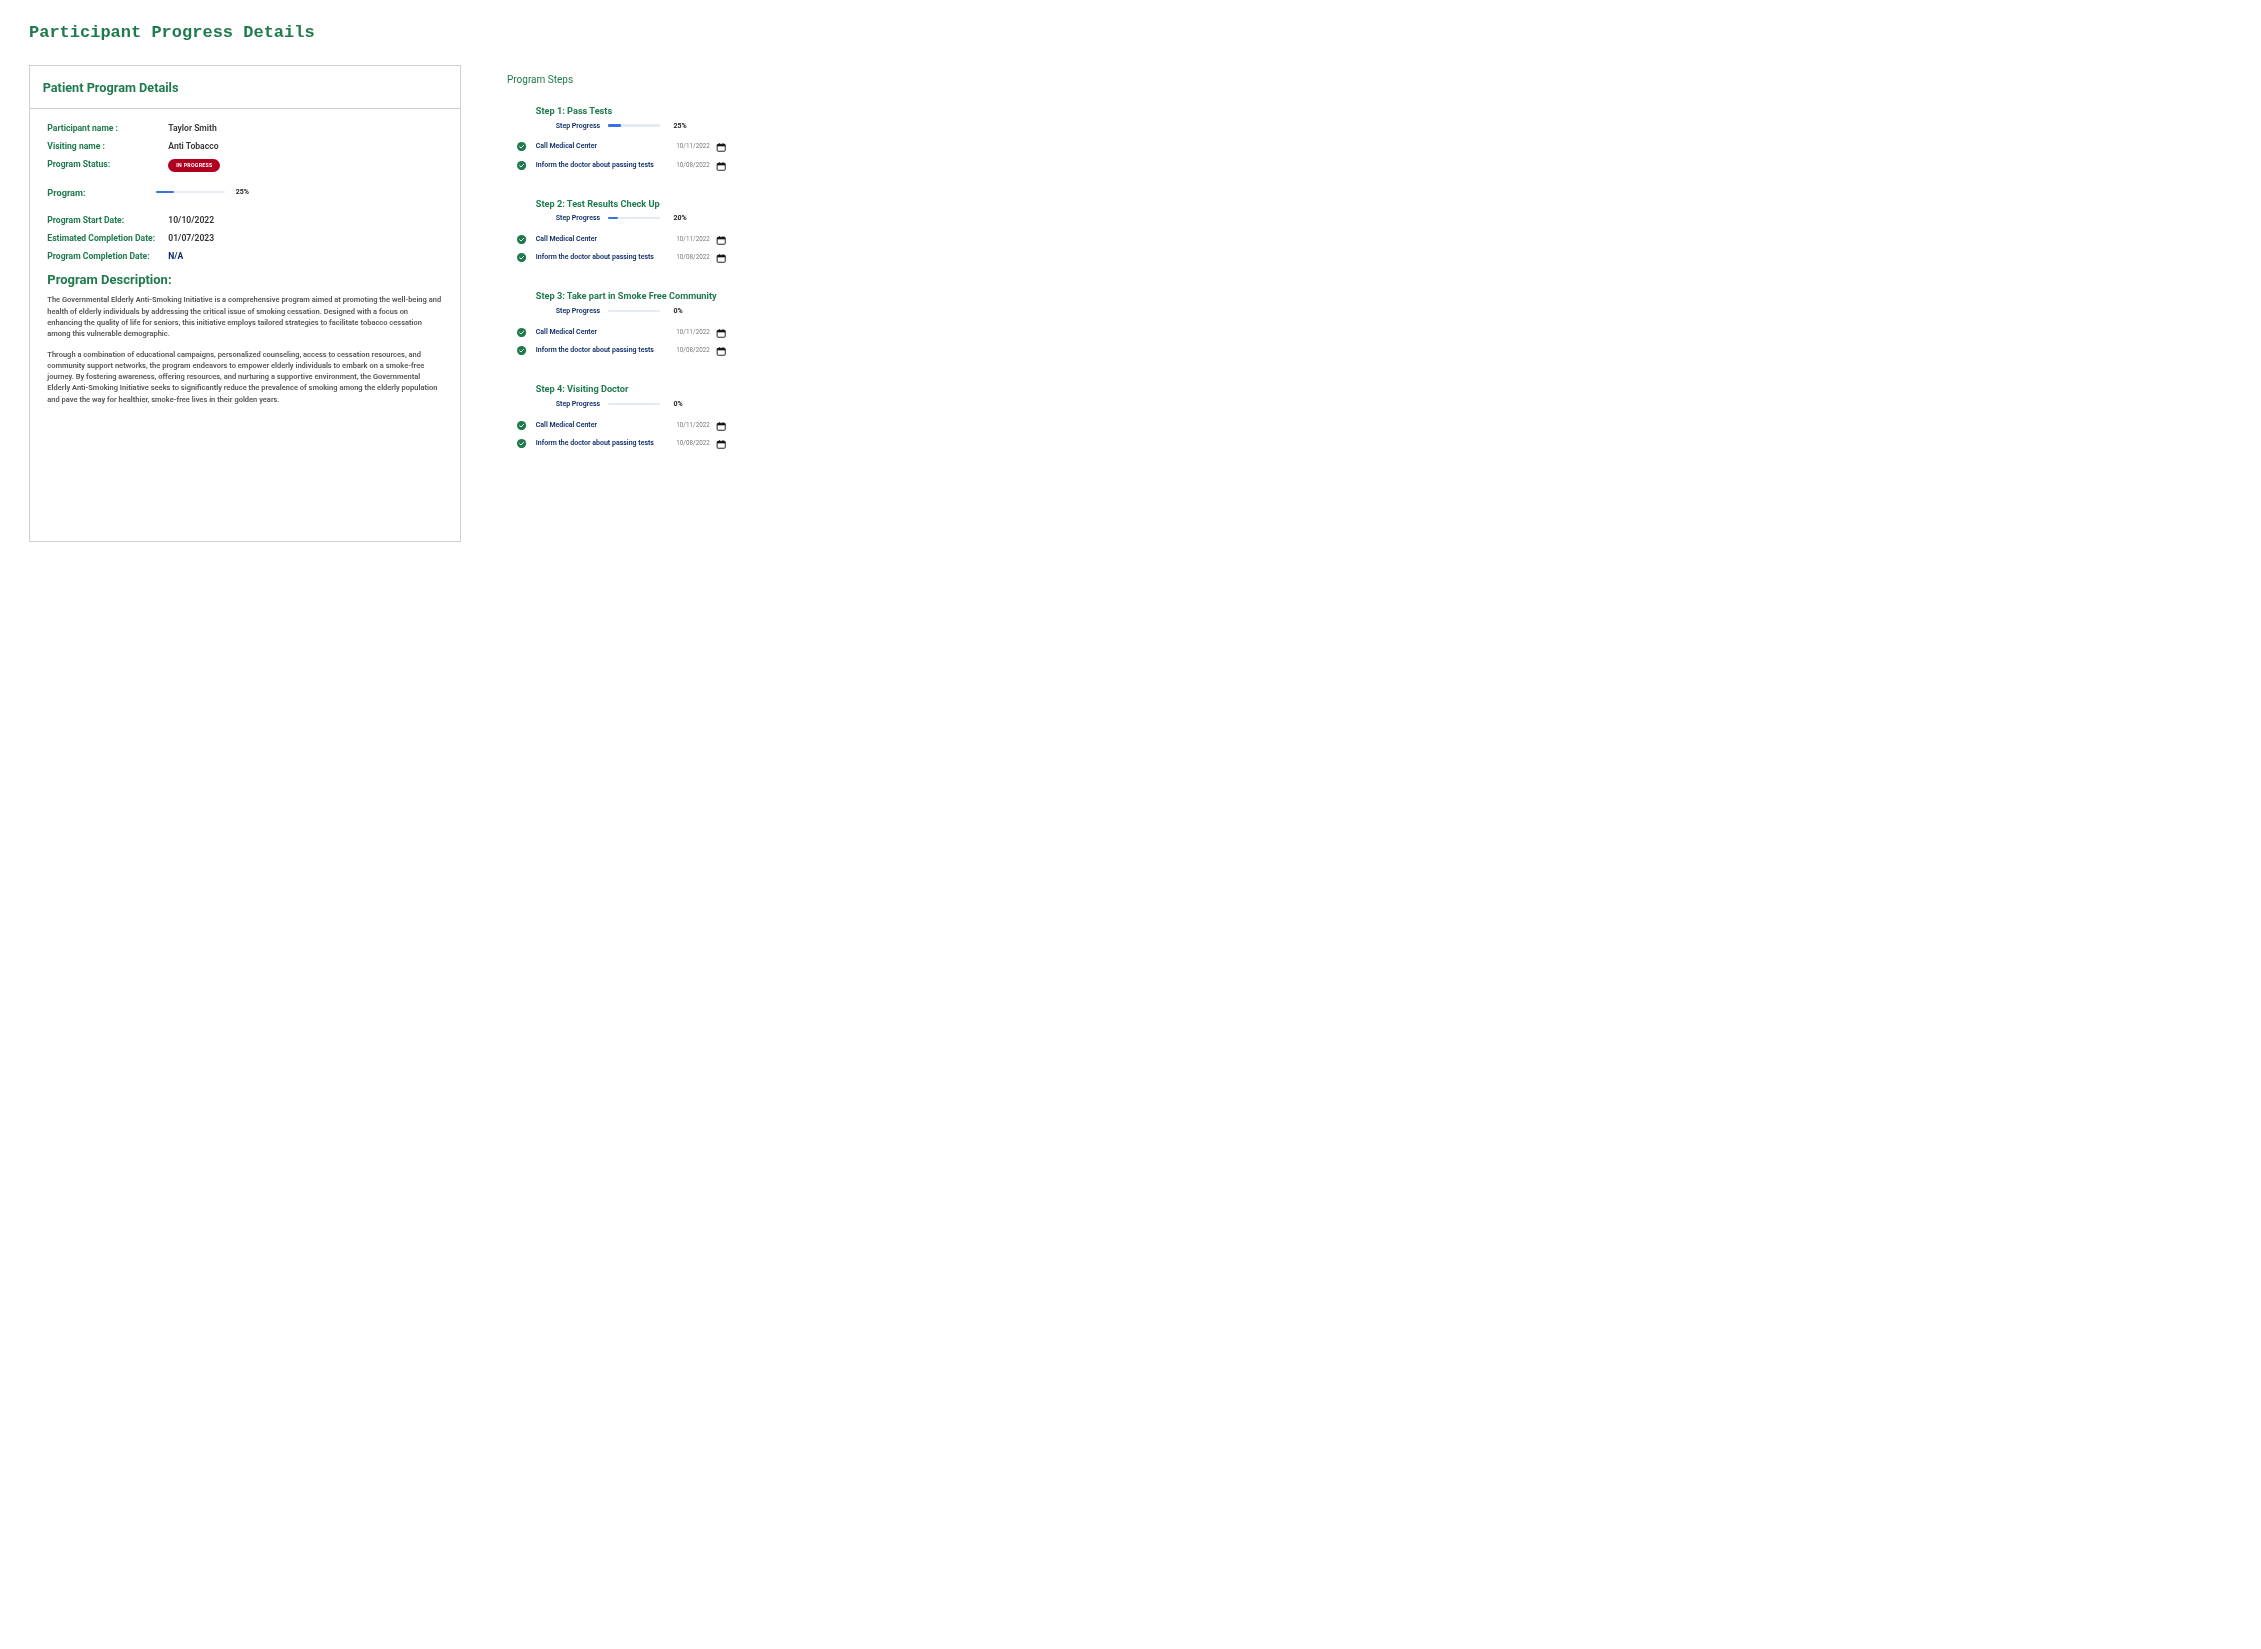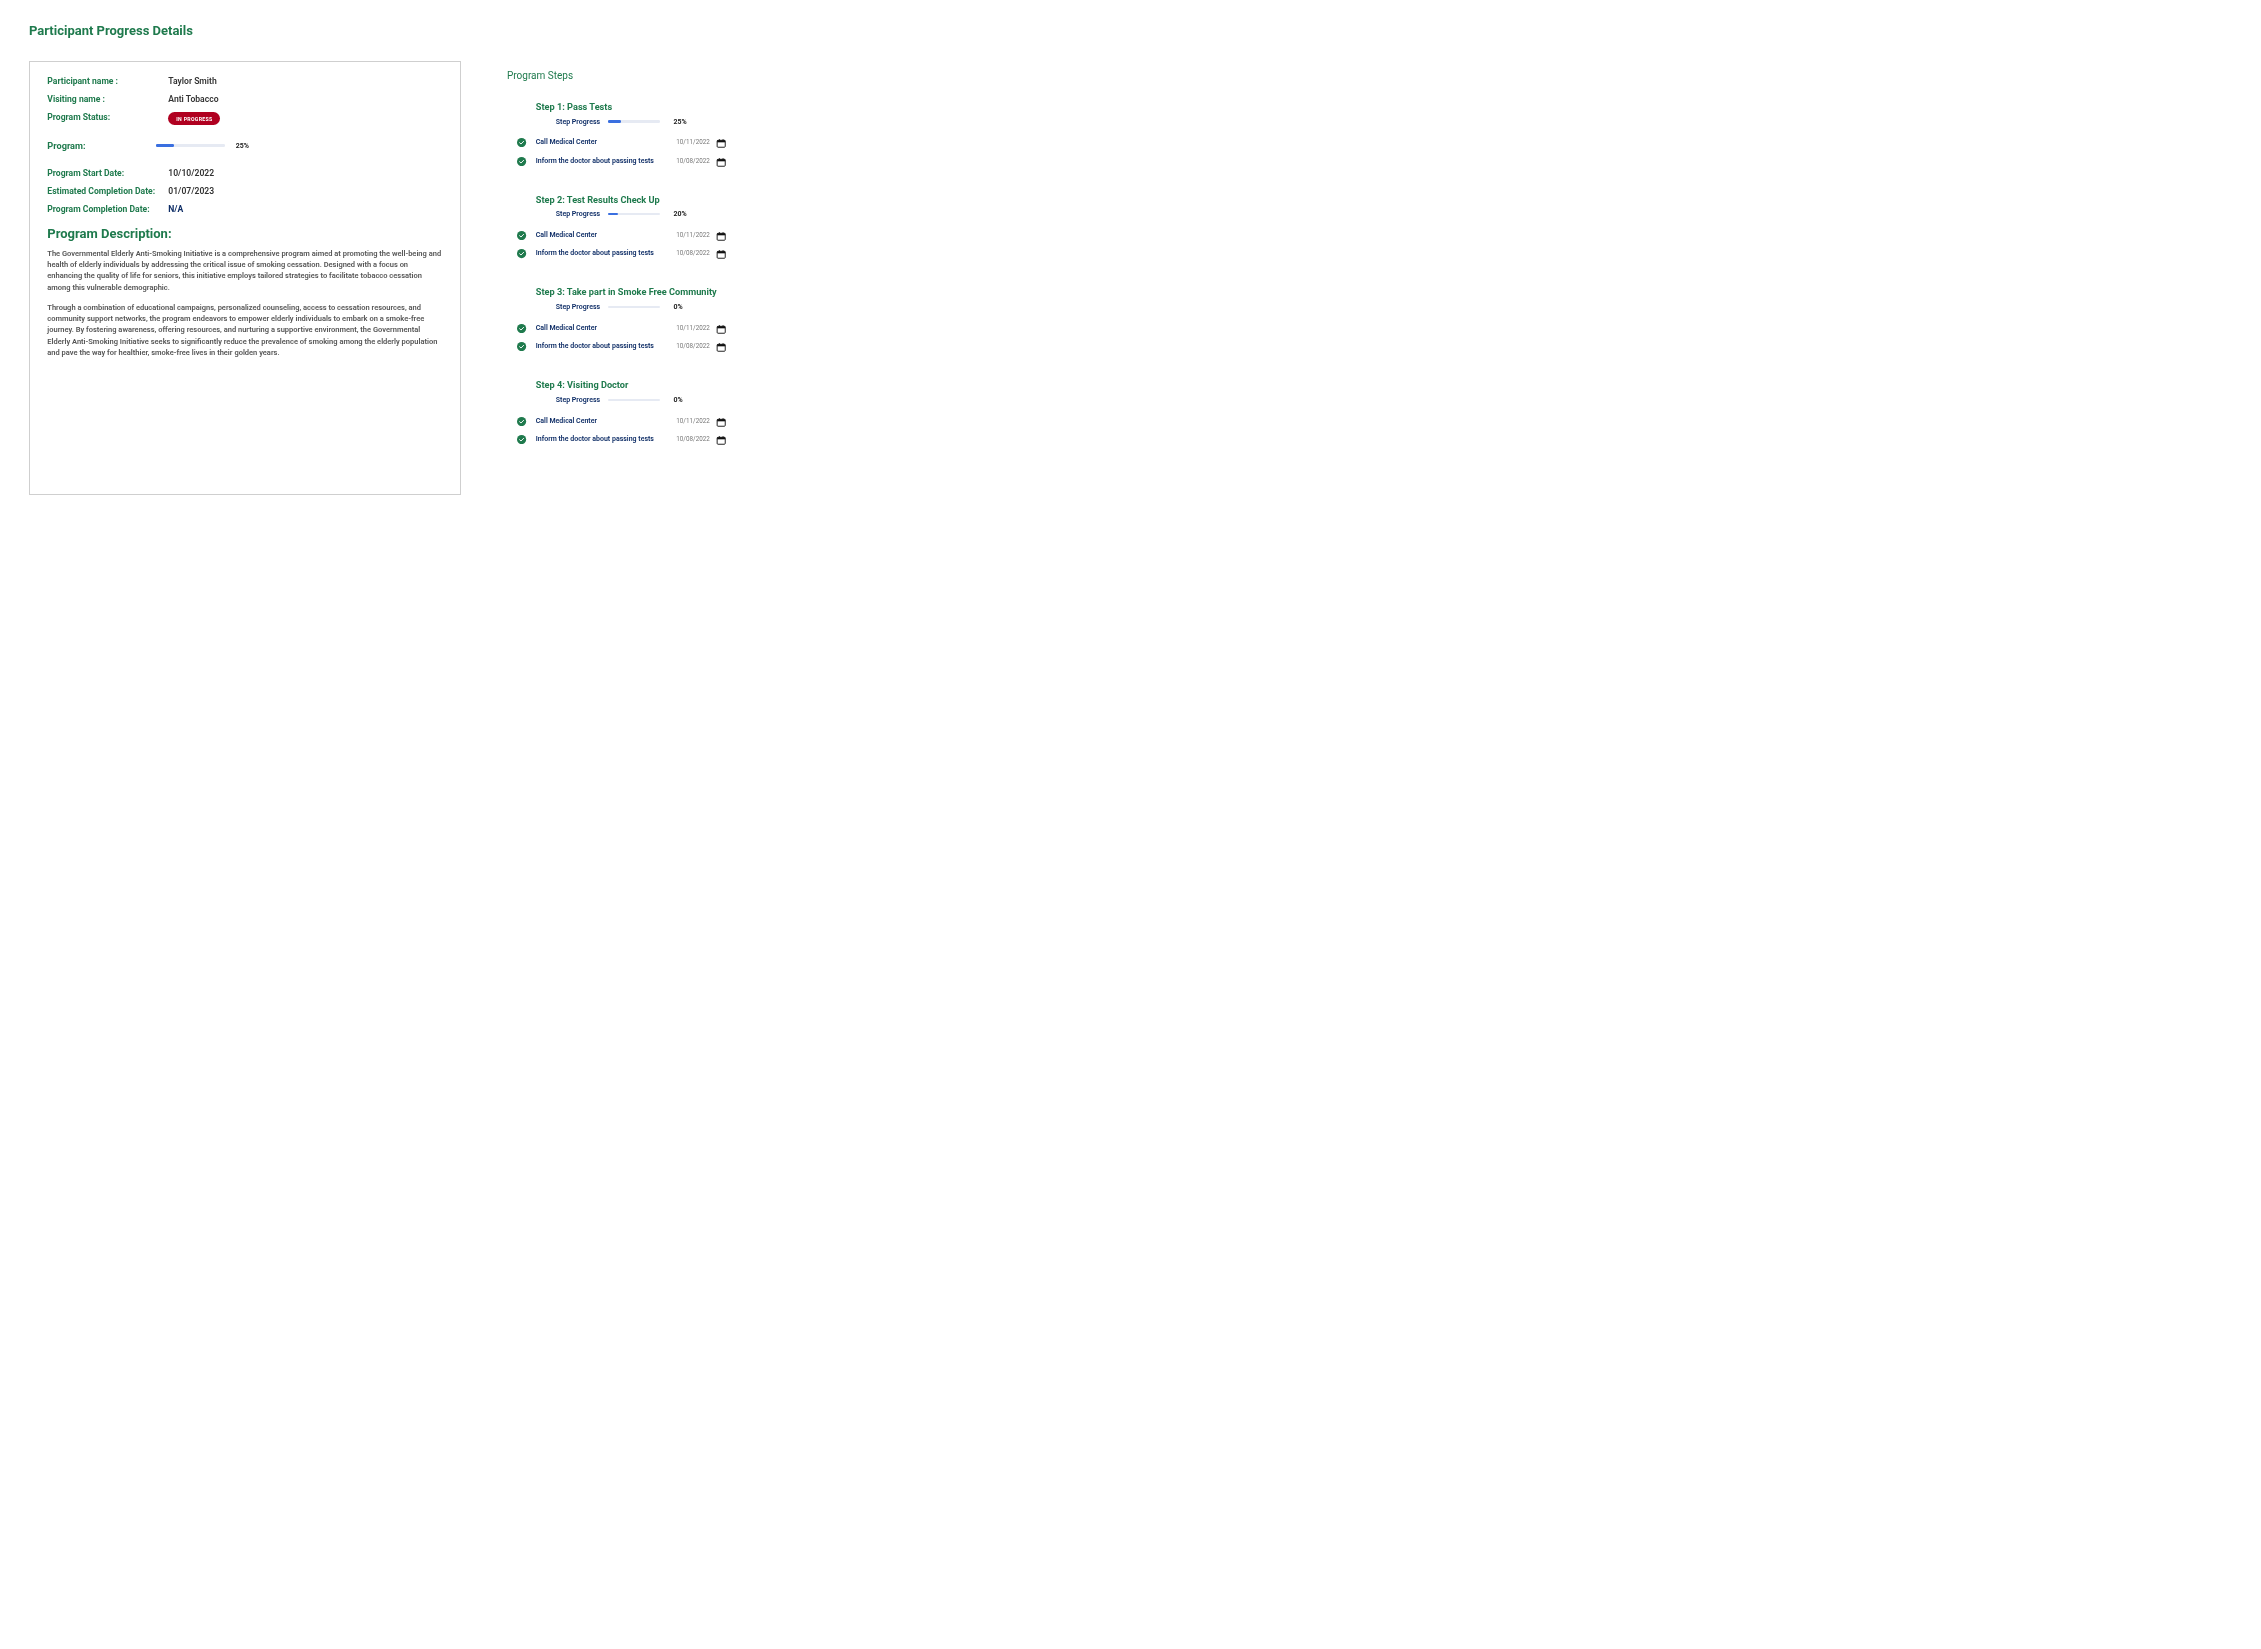--- a/index.html
+++ b/index.html
@@ -9,23 +9,24 @@
     font-family: -apple-system, "Segoe UI", Roboto, Arial, sans-serif;
     background: #fff;
     color: #333;
   }
   .page {
     padding: 23px 29px;
     max-width: 755px;
   }
   h1.page-title {
     color: #1f7a4d;
-    font-size: 13px;
+    font-size: 17px;
     font-weight: 700;
     margin: 0 0 23px 0;
+    font-family: Liberation Mono, monospace;
   }
   .layout {
     display: flex;
     gap: 46px;
     align-items: flex-start;
   }
   
   .details-panel {
     flex: 0 0 432px;
     border: 1.2px solid #cfcfcf;
@@ -197,20 +198,23 @@
 </style>
 </head>
 <body>
 
 <div class="page">
   <h1 class="page-title">Participant Progress Details</h1>
 
   <div class="layout">
 
     <div class="details-panel">
+      <div class="details-header">
+        <h2>Patient Program Details</h2>
+      </div>
       <div class="details-body">
 
         <div class="field-row">
           <span class="field-label">Participant name :</span>
           <span class="field-value">Taylor Smith</span>
         </div>
 
         <div class="field-row">
           <span class="field-label">Visiting name :</span>
           <span class="field-value">Anti Tobacco</span>

